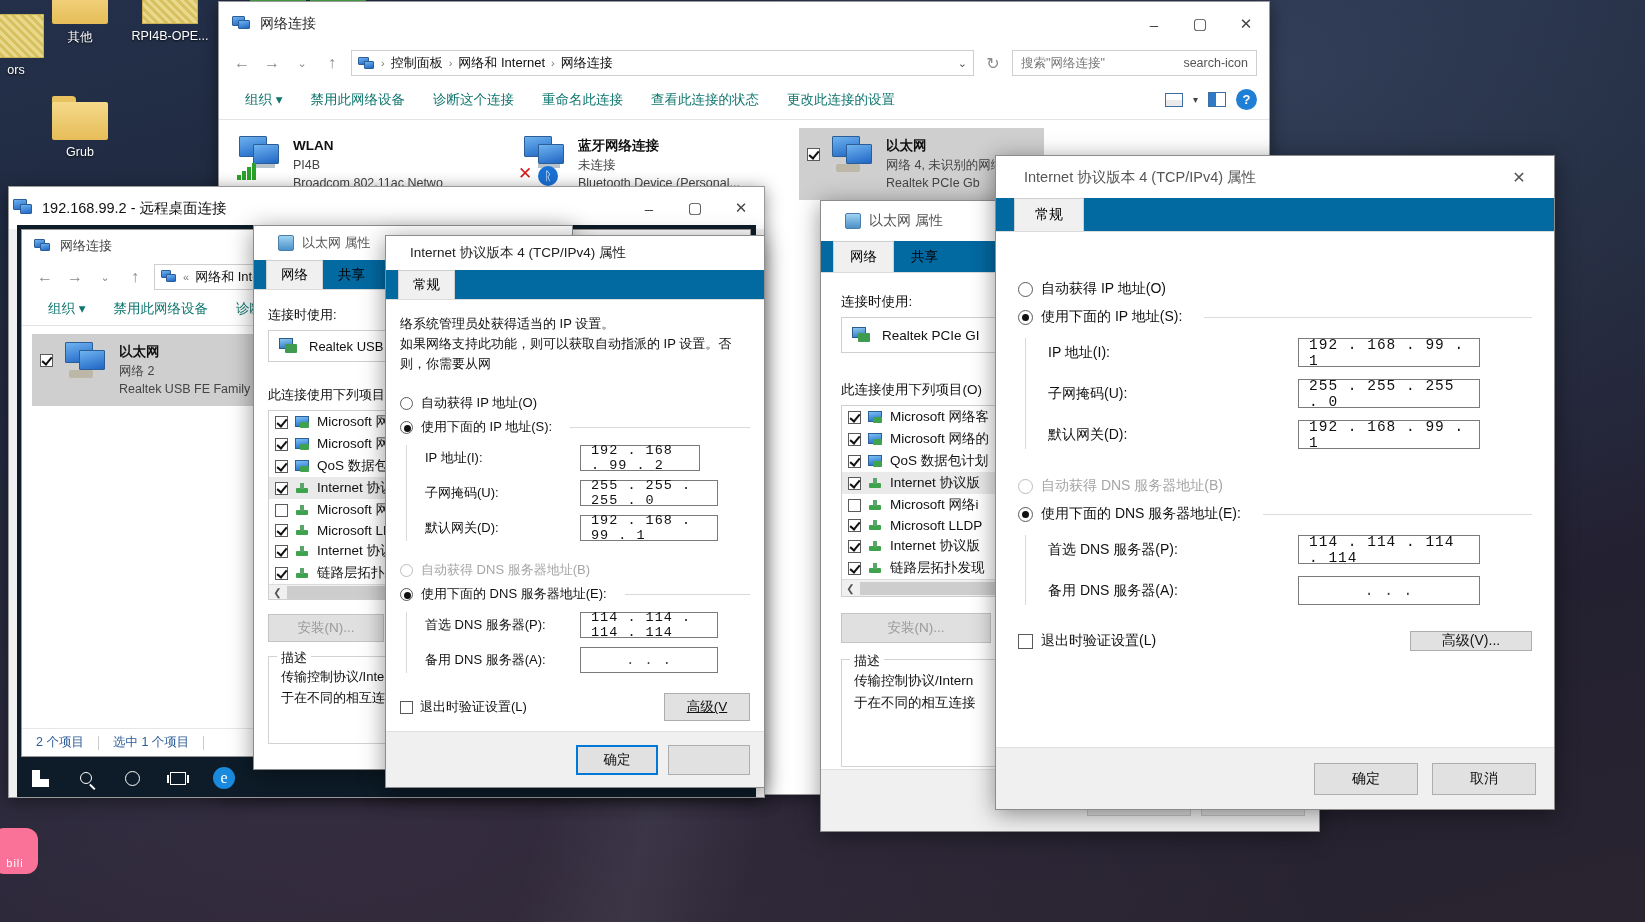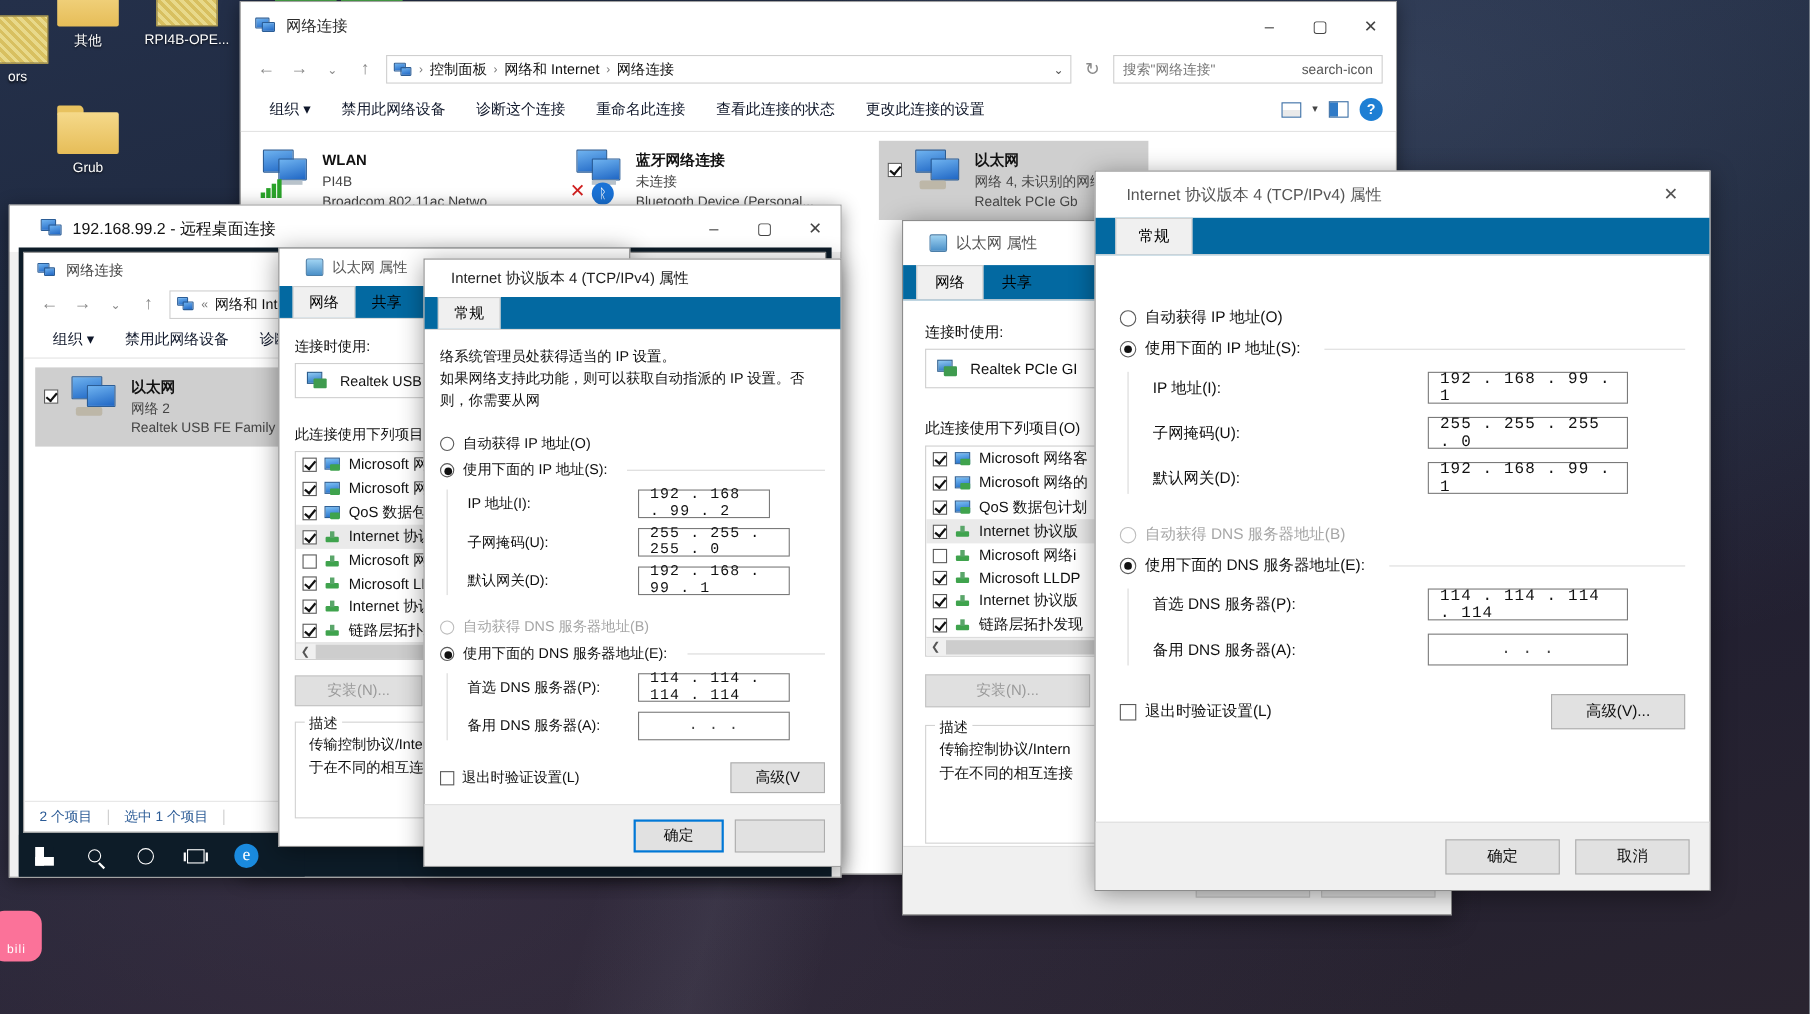--- a/index.html
+++ b/index.html
@@ -49,21 +49,21 @@
 
   
   .mon { position:relative; display:inline-block; }
   .mon .m1,.mon .m2{position:absolute;background:linear-gradient(165deg,#6fb3f0,#1f66c4);
      border:1px solid #2b5d96;border-radius:1px;}
   .mon .stand{position:absolute;background:#b9c3cb;}
 
   
   .cmdbar{height:40px;display:flex;align-items:center;border-bottom:1px solid #e3e3e3;
           background:#fff;padding:0 12px;gap:0;}
-  .cmd{font-size:13.5px;color:#0f172a;padding:0 14px;height:28px;line-height:28px;white-space:nowrap;text-align:center;}
+  .cmd{font-size:13.5px;color:#0f766e;padding:0 14px;height:28px;line-height:28px;white-space:nowrap;text-align:center;}
   
   .addr{height:34px;display:flex;align-items:center;gap:8px;padding:0 12px;background:#fff;}
   .navb{width:22px;text-align:center;color:#8a8a8a;font-size:16px;}
   .crumbbox{flex:1;height:26px;border:1px solid #cfcfcf;display:flex;align-items:center;
             padding:0 6px;font-size:13px;color:#111;gap:4px;background:#fff;}
   .sep{color:#777;font-size:11px;padding:0 2px;}
   .srch{width:245px;height:26px;border:1px solid #cfcfcf;display:flex;align-items:center;
         padding:0 8px;font-size:12.5px;color:#777;background:#fff;}
 
   
@@ -122,21 +122,21 @@
   .nicon.plug:before{content:"";position:absolute;left:1px;top:6px;width:12px;height:5px;
       background:#3fa34d;border-radius:1px;}
   .nicon.plug:after{content:"";position:absolute;left:5px;top:1px;width:4px;height:6px;background:#5aa66a;}
   .hscroll{height:17px;background:#f0f0f0;border-top:1px solid #dcdcdc;display:flex;align-items:center;}
   .hsarrow{width:17px;text-align:center;font-size:10px;color:#555;}
   .hsthumb{height:13px;background:#cdcdcd;flex:1;margin:0 1px;}
   .descbox{border:1px solid #d2d2d2;padding:10px 12px;line-height:1.6;position:relative;}
   .desclegend{position:absolute;top:-9px;left:8px;background:#fff;padding:0 4px;font-size:13px;}
 
   
-  .rdp-title{height:42px;display:flex;align-items:center;padding-left:28px;background:#fff;
+  .rdp-title{height:42px;display:flex;align-items:center;padding-left:4px;background:#fff;
      font-size:14.5px;color:#111;}
   .rdp-taskbar{position:absolute;left:0;bottom:0;height:38px;background:#0d1c28;
      display:flex;align-items:center;gap:0;}
   .tbicon{width:46px;height:38px;display:flex;align-items:center;justify-content:center;color:#fff;}
 </style>
 </head>
 <body>
 
 <div id="desktop"></div>
 
@@ -573,21 +573,21 @@
       </div>
       <div class="fld-row">
         <span class="fld-lbl" style="width:155px">备用 DNS 服务器(A):</span>
         <span class="ipbox" style="width:138px;justify-content:center;color:#444">.    .    .</span>
       </div>
     </div>
 
     <div style="display:flex;align-items:center;margin-top:20px;">
       <span class="chk"></span>
       <span style="margin-left:7px">退出时验证设置(L)</span>
-      <span class="btn" style="margin-left:auto;width:86px;height:28px;">高级(V</span>
+      <span class="btn" style="margin-left:auto;width:86px;height:28px;text-decoration:underline;">高级(V</span>
     </div>
   </div>
   <div class="footbar" style="position:absolute;left:0;right:0;bottom:0;height:56px;">
     <div class="btn def" style="width:82px">确定</div>
     <div class="btn" style="width:82px"></div>
   </div>
 </div>
 
 <div class="dlg" style="left:995px; top:155px; width:560px; height:655px;">
   <div class="dlg-title" style="height:42px;font-size:14.5px;color:#555;padding:0 14px;">
@@ -641,20 +641,20 @@
       </div>
       <div class="fld-row" style="margin:12px 0">
         <span class="fld-lbl" style="width:250px">备用 DNS 服务器(A):</span>
         <span class="ipbox" style="width:182px;height:29px;font-size:14.5px;justify-content:center;color:#444">.    .    .</span>
       </div>
     </div>
 
     <div style="display:flex;align-items:center;margin-top:26px;">
       <span class="chk" style="width:15px;height:15px"></span>
       <span style="margin-left:8px">退出时验证设置(L)</span>
-      <span class="btn" style="margin-left:auto;width:122px;height:32px;font-size:14px;">高级(V)...</span>
+      <span class="btn" style="margin-left:auto;width:122px;height:20px;font-size:14px;">高级(V)...</span>
     </div>
   </div>
   <div class="footbar" style="position:absolute;left:0;right:0;bottom:0;height:62px;gap:14px;padding-right:18px;">
     <div class="btn" style="width:104px;height:32px;font-size:14px;">确定</div>
     <div class="btn" style="width:104px;height:32px;font-size:14px;">取消</div>
   </div>
 </div>
 
 </body></html>

